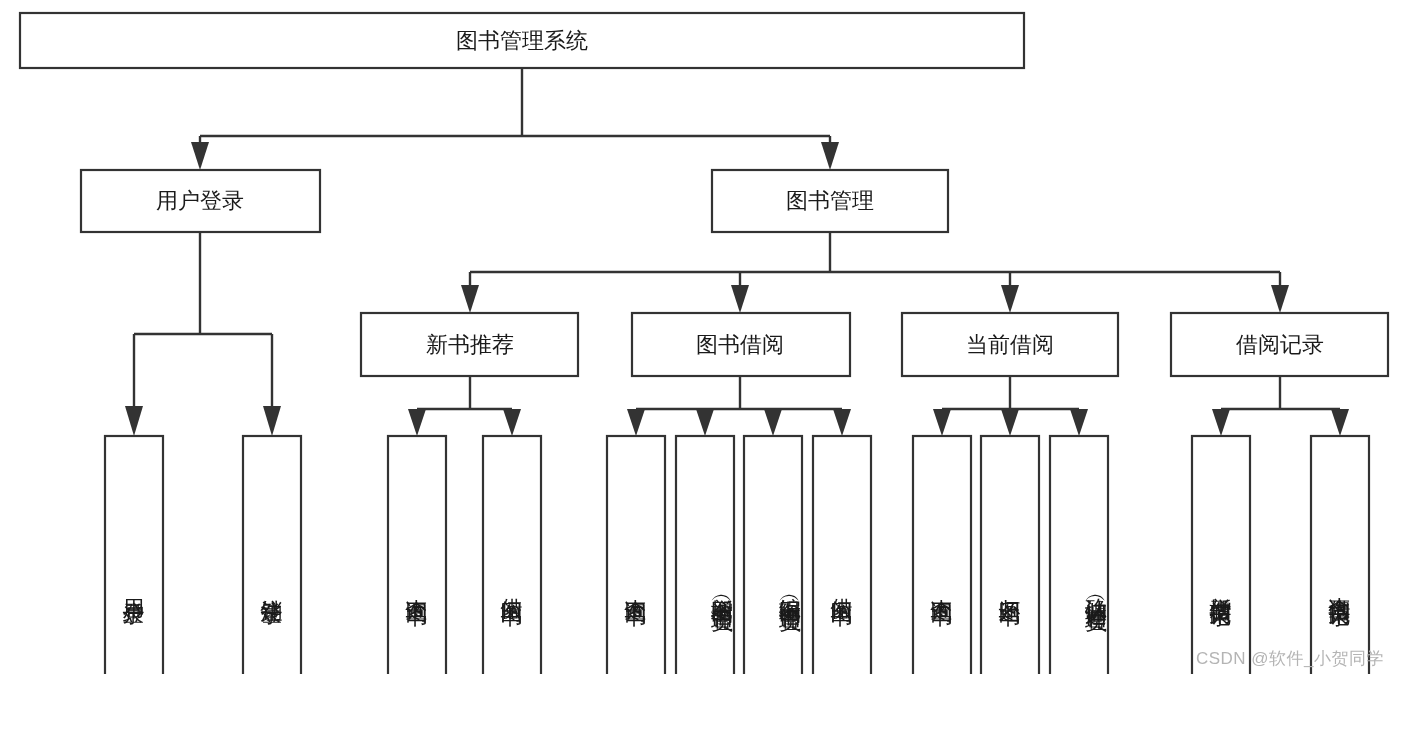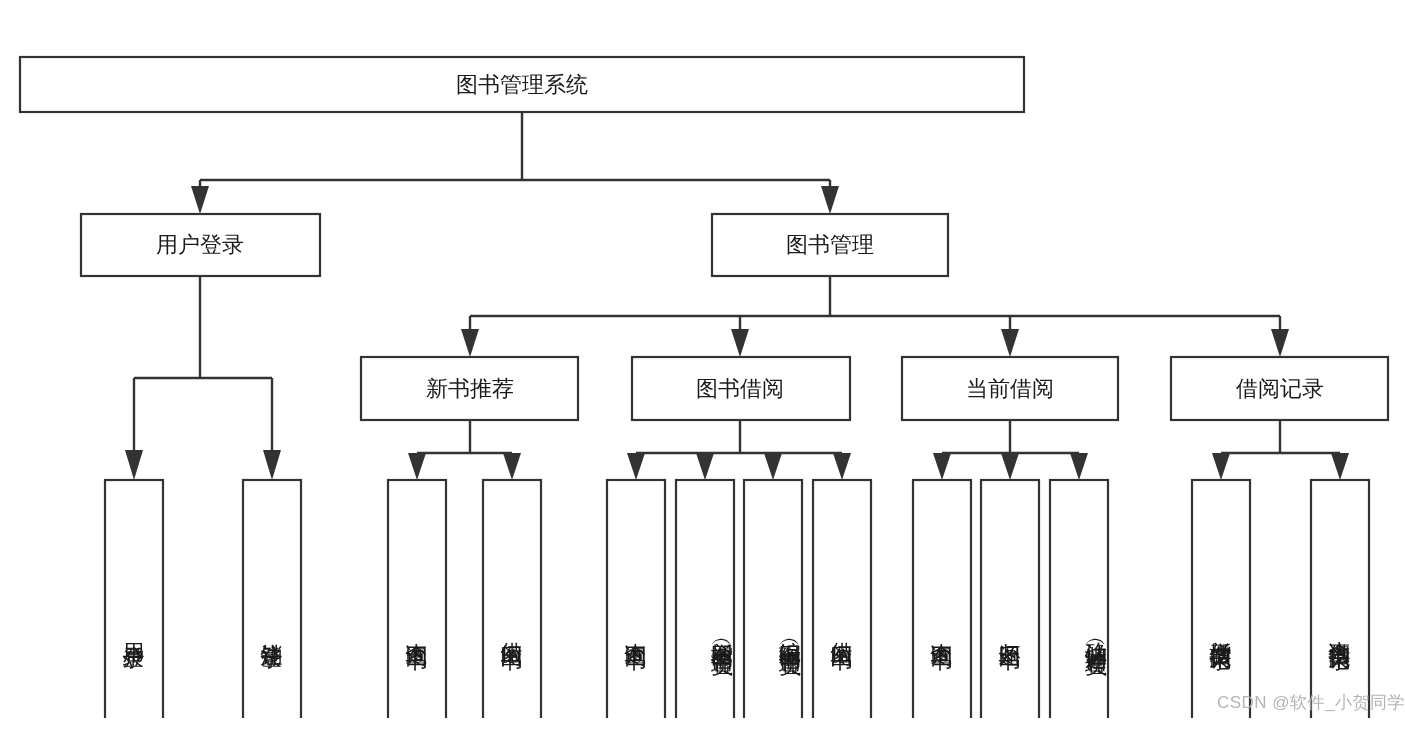--- a/index.html
+++ b/index.html
@@ -9,21 +9,20 @@
   }
   body {
     font-family: "Liberation Sans", "DejaVu Sans", sans-serif;
   }
   #stage {
     position: relative;
     width: 1405px;
     height: 674px;
     background: #ffffff;
     overflow: hidden;
-    margin-top: 44px;
   }
   #diagram-svg {
     position: absolute;
     top: 0;
     left: 0;
     width: 1405px;
     height: 747px;
   }
   .node-box {
     fill: #ffffff;
@@ -58,21 +57,21 @@
     letter-spacing: 2px;
     display: flex;
     align-items: center;
     justify-content: center;
     text-align: center;
     white-space: nowrap;
     pointer-events: none;
   }
   .watermark {
     position: absolute;
-    right: 0;
+    right: 21px;
     bottom: 4px;
     font-family: "Liberation Sans", "DejaVu Sans", sans-serif;
     font-size: 17px;
     color: #b4b4b4;
     white-space: nowrap;
     letter-spacing: 0.5px;
   }
 </style>
 </head>
 <body>

